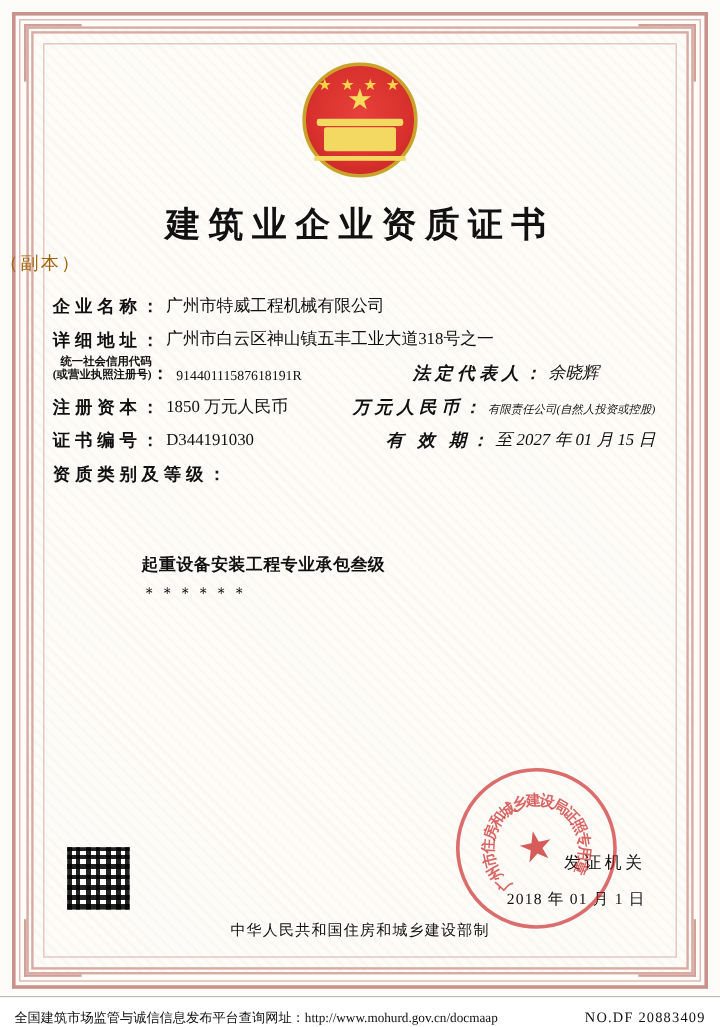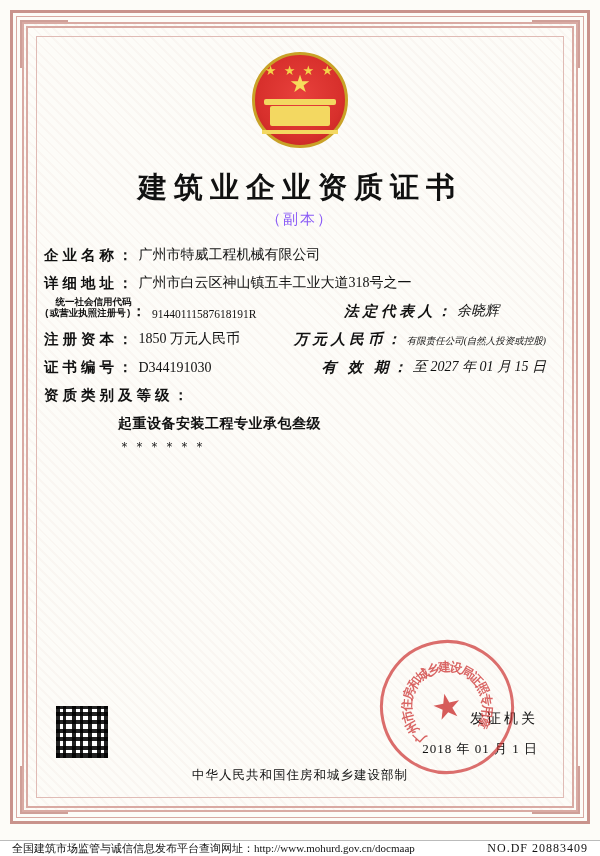--- a/index.html
+++ b/index.html
@@ -128,24 +128,24 @@
     font-family: "Liberation Serif", "DejaVu Serif", serif;
     font-size: 29px;
     font-weight: bold;
     letter-spacing: 7px;
     color: #111;
   }
   .subtitle {
     position: absolute;
     left: 0; right: 0;
     top: 210px;
-    text-align: center;
+    text-align: left;
     font-size: 15px;
     letter-spacing: 2px;
-    color: #8b5cf6;
+    color: #a16207;
   }
 
   
   .fields {
     position: absolute;
     left: 44px;
     right: 54px;
     top: 240px;
   }
   .row {
@@ -184,33 +184,33 @@
 
   .half-left { width: 300px; display: flex; align-items: flex-end; }
   .half-right { flex: 1; display: flex; align-items: flex-end; font-style: italic; }
 
   .twoline-label {
     display: flex;
     flex-direction: column;
     align-items: flex-end;
     line-height: 11px;
     padding-bottom: 2px;
-    font-family: Liberation Mono, monospace;
   }
 
   .qual-block {
     position: absolute;
     left: 118px;
     top: 415px;
   }
   .qual-line {
     font-size: 14px;
     font-weight: bold;
     color: #111;
     letter-spacing: 0.5px;
+    margin-top: 47px;
   }
   .qual-stars {
     font-size: 13px;
     letter-spacing: 2px;
     margin-top: 5px;
     color: #111;
   }
 
   
   .qr {
@@ -290,25 +290,25 @@
     font-weight: bold;
     transform-origin: 0 0;
     white-space: nowrap;
   }
 
   
   .footer {
     position: absolute;
     left: 0; right: 0;
     bottom: 0;
-    height: 16px;
+    height: 26px;
     background: #ffffff;
     border-top: 1px solid #bbb;
     display: flex;
-    align-items: flex-start;
+    align-items: flex-end;
     justify-content: space-between;
     padding: 0 12px;
     box-sizing: border-box;
     font-size: 11px;
     color: #111;
   }
   .footer .left { letter-spacing: 0px; }
   .footer .right { font-size: 12px; letter-spacing: 1px; }
 </style>
 </head>

